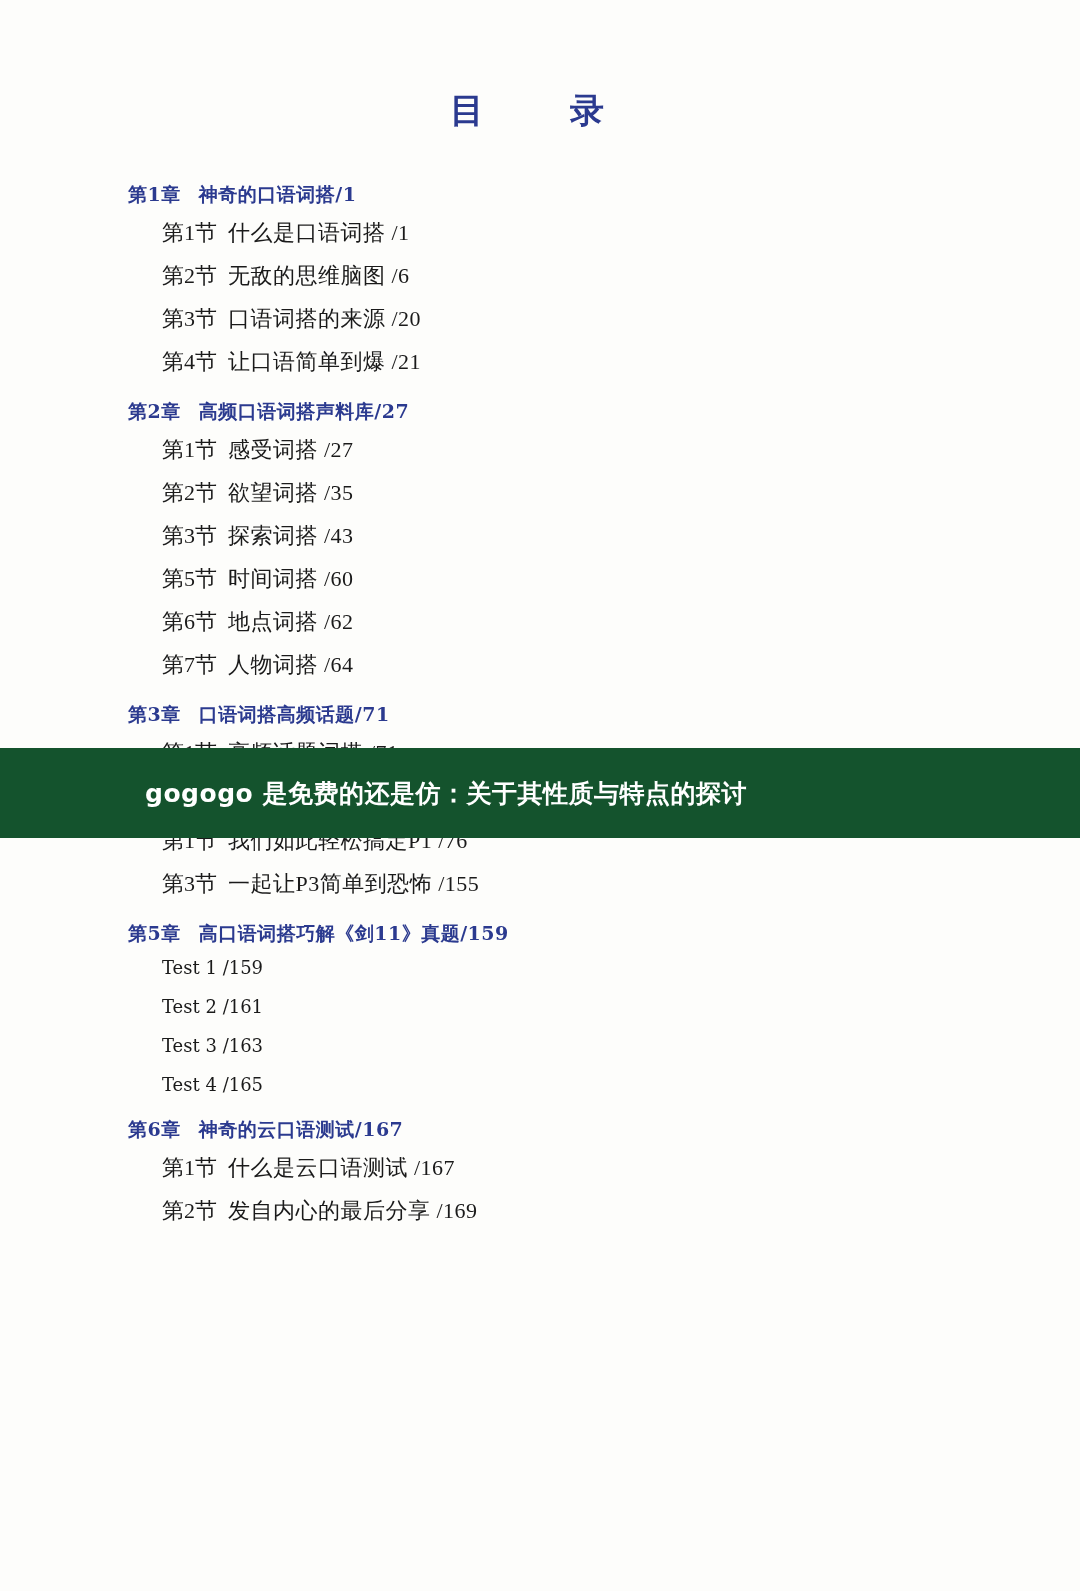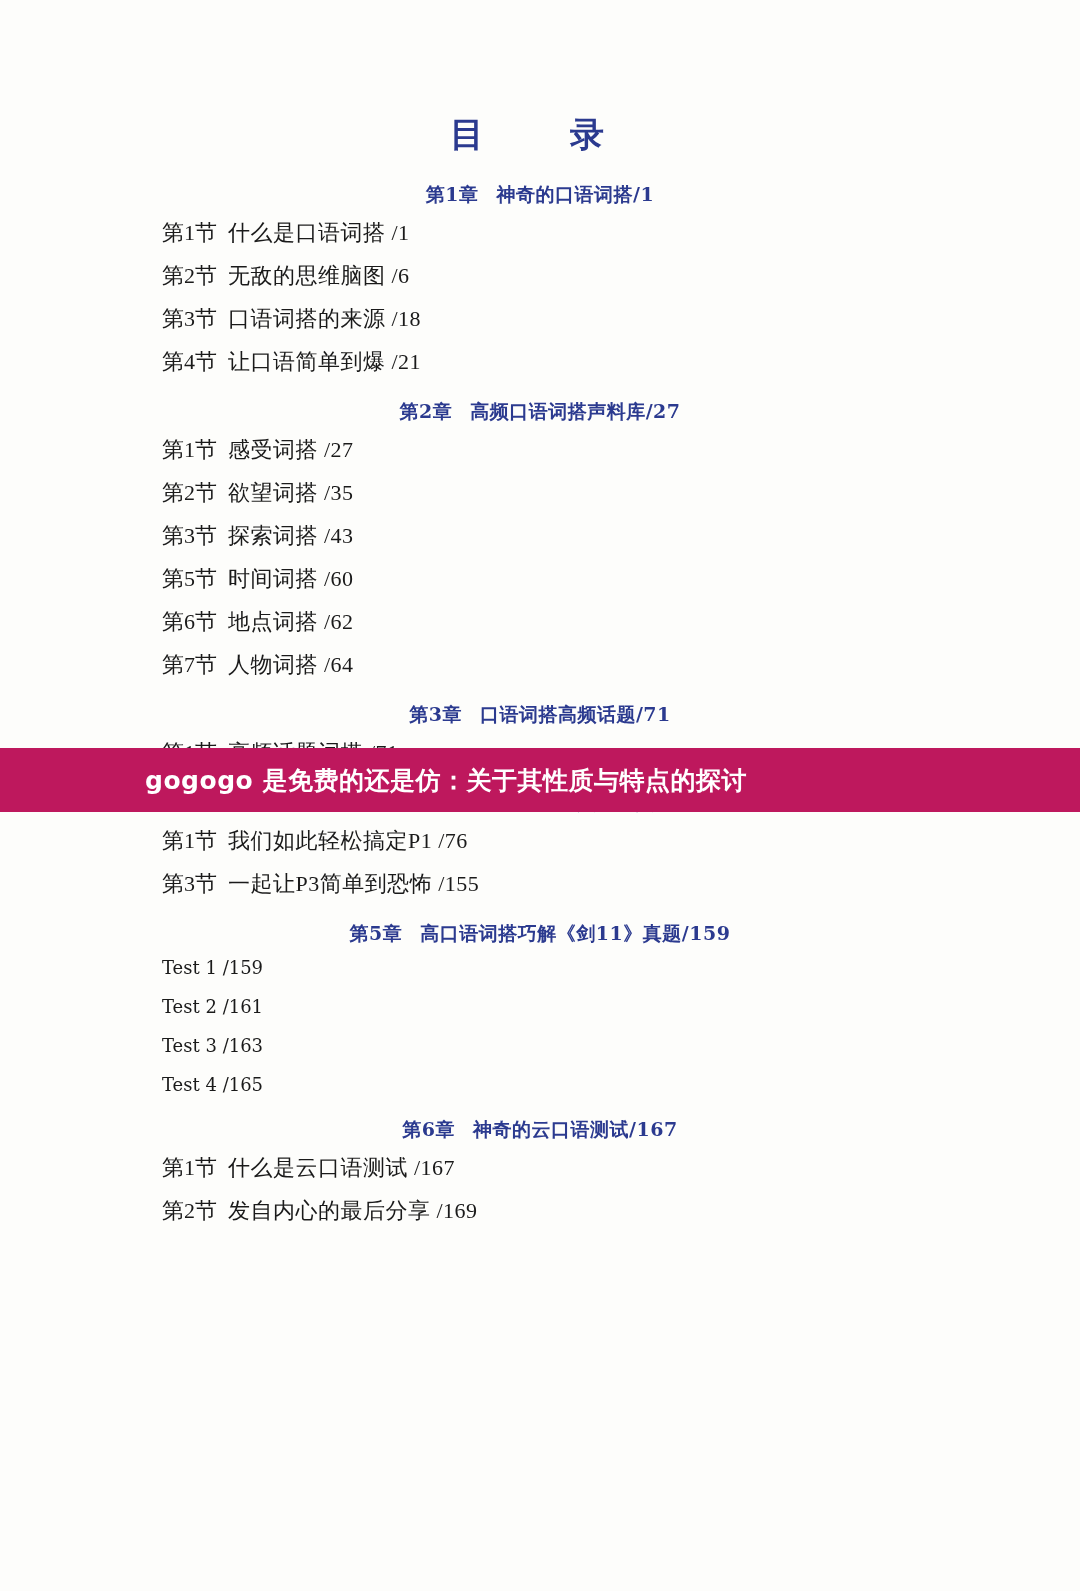--- a/index.html
+++ b/index.html
@@ -20,41 +20,40 @@
     inset: 0;
     background: #fdfdfb;
   }
 
   .toc-title {
     text-align: center;
     color: #2b3a8f;
     font-weight: bold;
     font-size: 34px;
     letter-spacing: 26px;
-    padding-top: 112px;
+    padding-top: 88px;
     font-family: "DejaVu Serif", serif;
   }
 
   .toc-body {
     position: absolute;
     top: 160px;
     left: 0;
     right: 0;
     padding: 0 120px;
     box-sizing: border-box;
   }
 
   .chapter {
     color: #2b3a8f;
     font-weight: bold;
     font-size: 19px;
-    margin: 22px 0 10px 0;
+    margin: 22px 0 10px 8px;
     font-family: "DejaVu Serif", serif;
     letter-spacing: 0.5px;
-    text-align: center;
   }
   .chapter .ch-num {
     margin-right: 18px;
   }
 
   .section {
     color: #1a1a1a;
     font-size: 22px;
     margin: 0 0 13px 0;
     padding-left: 42px;
@@ -75,22 +74,22 @@
     padding-left: 42px;
     font-family: "DejaVu Serif", serif;
   }
 
   
   .banner {
     position: absolute;
     left: 0;
     right: 0;
     top: 748px;
-    height: 64px;
-    background: #be185d;
+    height: 90px;
+    background: #14532d;
     display: flex;
     align-items: center;
     box-sizing: border-box;
     padding-left: 145px;
   }
   .banner-text {
     color: #ffffff;
     font-size: 25px;
     font-weight: bold;
     font-family: "DejaVu Sans", sans-serif;
@@ -114,21 +113,21 @@
     <div class="chapter">
       <span class="ch-num">第1章</span><span>神奇的口语词搭/1</span>
     </div>
     <div class="section">
       <span class="sec-num">第1节</span><span class="sec-label">什么是口语词搭  /1</span>
     </div>
     <div class="section">
       <span class="sec-num">第2节</span><span class="sec-label">无敌的思维脑图  /6</span>
     </div>
     <div class="section">
-      <span class="sec-num">第3节</span><span class="sec-label">口语词搭的来源  /18</span>
+      <span class="sec-num">第3节</span><span class="sec-label">口语词搭的来源  /20</span>
     </div>
     <div class="section">
       <span class="sec-num">第4节</span><span class="sec-label">让口语简单到爆  /21</span>
     </div>
 
     <div class="chapter">
       <span class="ch-num">第2章</span><span>高频口语词搭声料库/27</span>
     </div>
     <div class="section">
       <span class="sec-num">第1节</span><span class="sec-label">感受词搭  /27</span>

